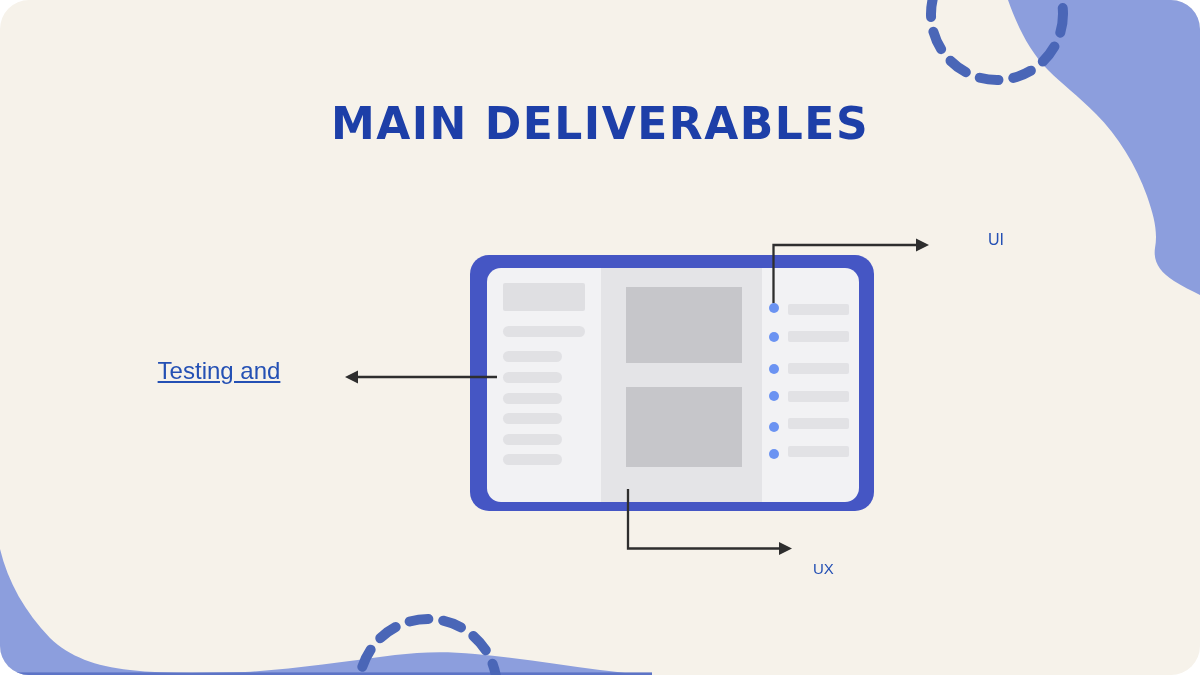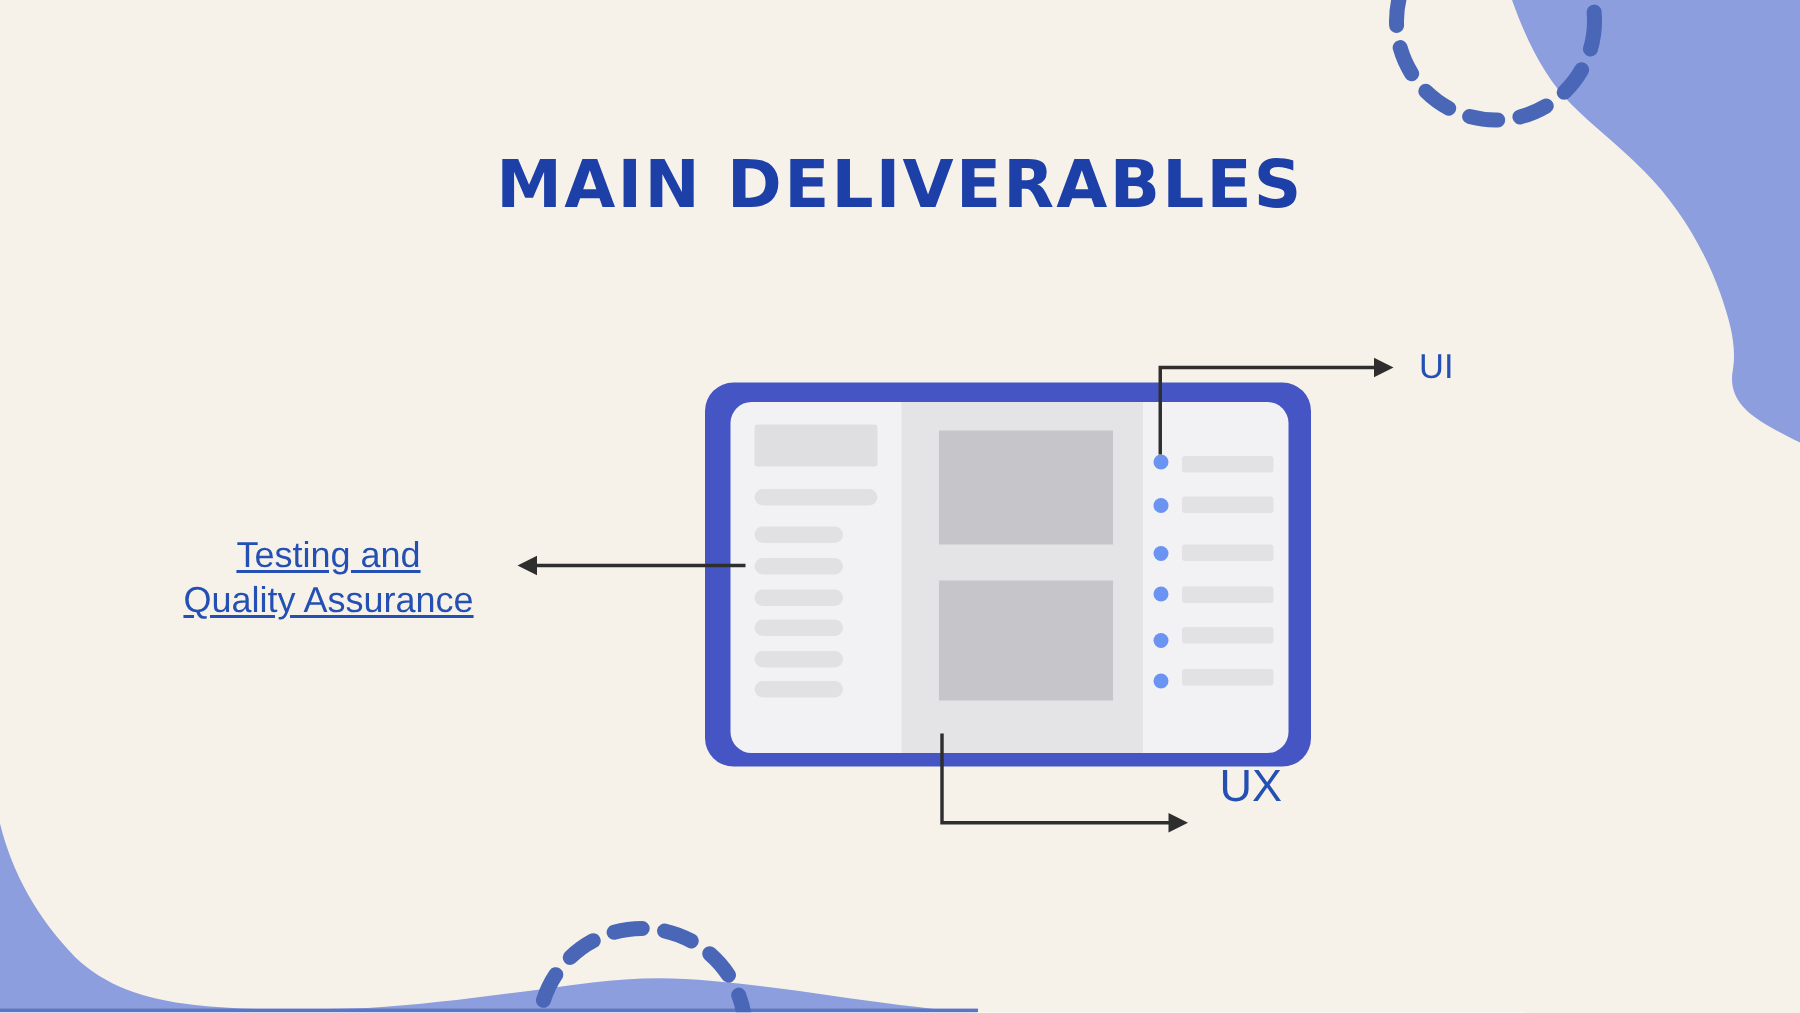--- a/index.html
+++ b/index.html
@@ -17,21 +17,21 @@
     --bar: #e1e1e4;
     --bar-right: #e2e2e5;
     --header-block: #dfdfe2;
     --image-placeholder: #c6c6ca;
   }
   * { margin:0; padding:0; box-sizing:border-box; }
   html,body { width:1200px; height:675px; }
   body { font-family:"Liberation Sans", sans-serif; }
   .slide {
     position:relative; width:1200px; height:675px;
-    background:var(--background); overflow:hidden;
+    background:var(--background); overflow:hidden;border-radius:29px;
   }
   .deco-svg, .arrow-svg {
     position:absolute; left:0; top:0; width:1200px; height:675px;
     pointer-events:none;
   }
   .deco-svg { z-index:1; }
   .arrow-svg { z-index:6; }
   .slide-title {
     position:absolute; z-index:5; left:0; top:98px; width:1200px;
     text-align:center; color:var(--title);
@@ -69,22 +69,22 @@
     background:var(--dot);
   }
   .list-line {
     position:absolute; left:301px; width:61px; height:11px;
     border-radius:2px; background:var(--bar-right);
   }
   
   .callout-label {
     position:absolute; z-index:7; color:var(--label);
   }
-  .callout-ui  { left:946px; top:231px; font-size:23px; }
-  .callout-ux  { left:813px; top:508px; font-size:30px; }
+  .callout-ui  { left:988px; top:231px; font-size:16px; }
+  .callout-ux  { left:813px; top:560px; font-size:15px; }
   .callout-testing {
     left:84px; top:356px; width:270px; text-align:center;
     font-size:24px; line-height:30px;text-decoration:underline;
   }
 </style>
 </head>
 <body>
 
 <div class="slide">
 
@@ -150,16 +150,15 @@
     <g stroke="var(--arrow)" stroke-width="2.3" fill="none">
       <path d="M497,377 L357,377"></path>
       <polygon points="345,377 358,370.5 358,383.5" fill="var(--arrow)" stroke="none"></polygon>
     </g>
   </svg>
 
   <div class="callout-label callout-ui">UI</div>
   <div class="callout-label callout-ux">UX</div>
   <div class="callout-label callout-testing">
     <div>Testing and</div>
-    <div>Quality Assurance</div>
   </div>
 
 </div>
 
 </body></html>

